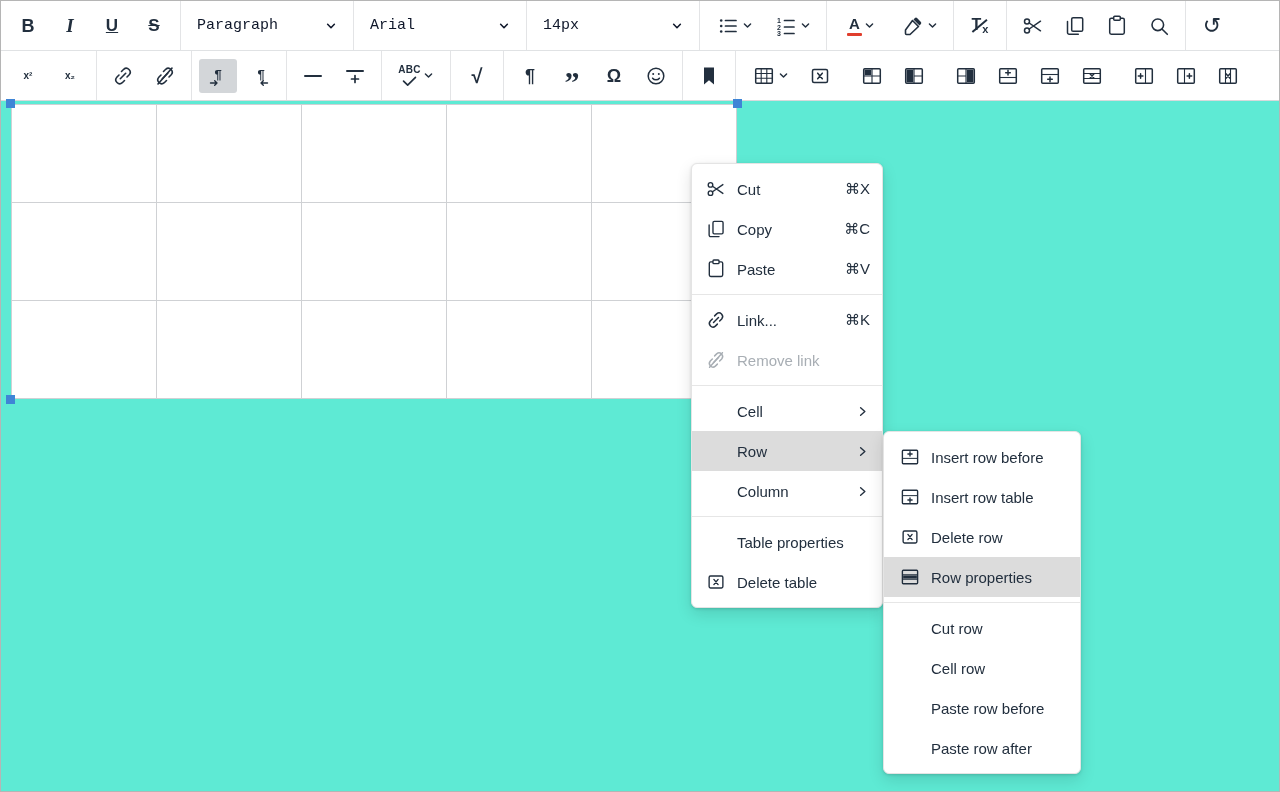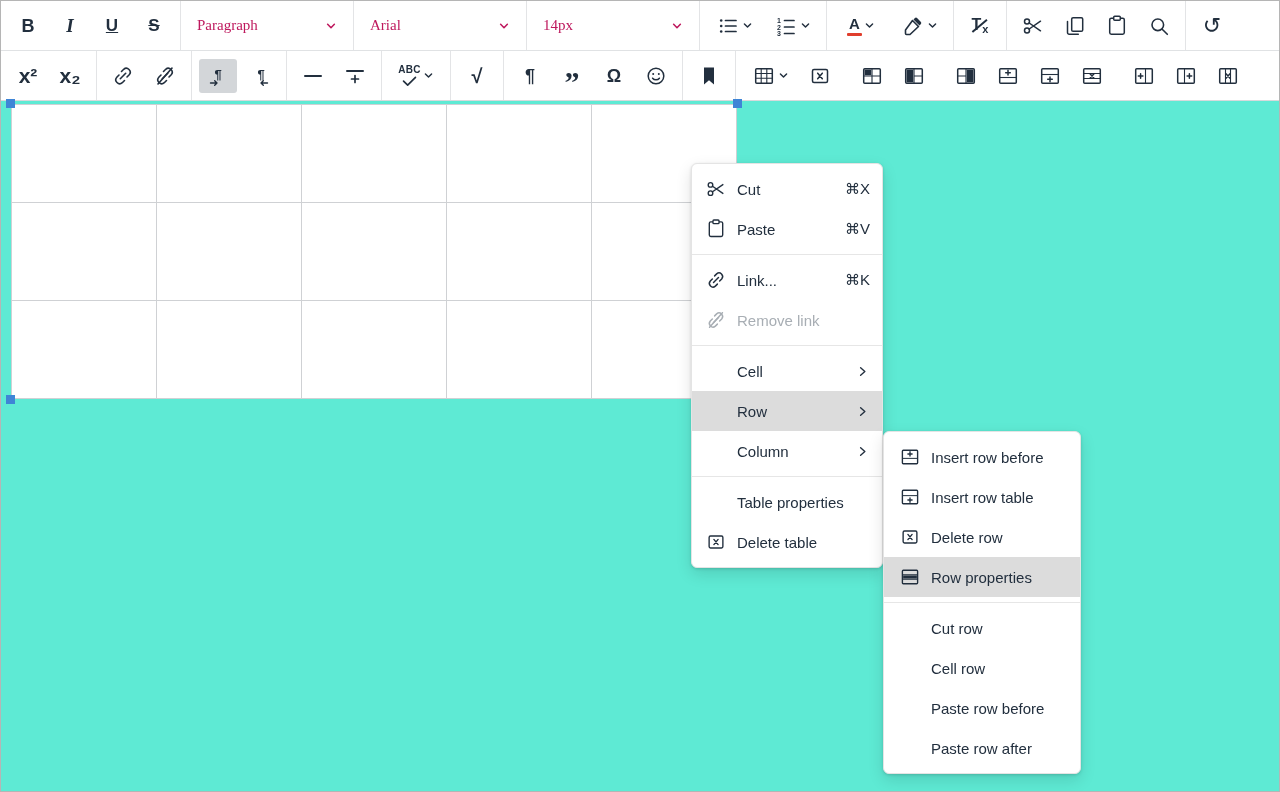--- a/index.html
+++ b/index.html
@@ -7,28 +7,28 @@
   
   .toolbar{display:flex;align-items:center;height:50px;padding:0 6px;border-bottom:1px solid #e0e2e4;box-sizing:border-box;background:#fff;}
   .toolbar.row2{border-bottom:1px solid #d8dadc;box-shadow:0 1px 2px rgba(0,0,0,.04);}
   .sep{width:1px;align-self:stretch;background:#e3e4e6;margin:0 5px;flex:0 0 1px;}
   .gap{width:10px;flex:0 0 10px;}
   .tbtn{display:inline-flex;align-items:center;justify-content:center;width:38px;height:34px;margin:0 2px;border:0;background:transparent;border-radius:3px;color:#222f3e;padding:0;font-family:inherit;gap:2px;flex:0 0 auto;cursor:default;}
   .tbtn.withchev{width:54px;}
   .tbtn.sel{background:#d3d6d9;}
   .tbtn svg.ic{width:24px;height:24px;flex:0 0 24px;}
   .tbtn svg.chev{width:11px;height:11px;flex:0 0 11px;}
-  .tdrop{display:inline-flex;align-items:center;justify-content:space-between;width:158px;height:34px;margin:0 2px;border:0;background:transparent;border-radius:3px;color:#be185d;font-size:15px;font-family:Liberation Serif, serif;padding:0 9px;box-sizing:border-box;flex:0 0 auto;}
+  .tdrop{display:inline-flex;align-items:center;justify-content:space-between;width:158px;height:34px;margin:0 2px;border:0;background:transparent;border-radius:3px;color:#0f172a;font-size:15px;font-family:Liberation Mono, monospace;padding:0 9px;box-sizing:border-box;flex:0 0 auto;}
   .tdrop svg.chev{width:12px;height:12px;}
   .g{line-height:1;}
   .g-bold{font-weight:700;font-size:18px;}
   .g-italic{font-family:"Liberation Serif",serif;font-style:italic;font-weight:600;font-size:19px;}
   .g-under{font-weight:600;font-size:17px;text-decoration:underline;}
   .g-strike{font-weight:600;font-size:17px;text-decoration:line-through;}
-  .g-supsub{font-weight:600;font-size:21px;}
+  .g-supsub{font-weight:600;font-size:10px;}
   .g-sqrt{font-weight:700;font-size:20px;}
   .g-pil{font-weight:600;font-size:18px;}
   .g-quote{font-family:"Liberation Serif",serif;font-weight:700;font-size:30px;line-height:.4;margin-top:13px;}
   .g-omega{font-weight:600;font-size:18px;}
   .g-undo{font-size:22px;line-height:1;}
   .colA{display:flex;flex-direction:column;align-items:center;line-height:1;}
   .colA .a{font-size:15px;font-weight:700;}
   .colA .bar{width:15px;height:3px;border-radius:1px;background:#e03e2d;margin-top:2px;}
   .tx{position:relative;font-weight:600;font-size:16px;line-height:1;}
   .tx .txx{font-size:11px;vertical-align:-3px;margin-left:1px;}
@@ -487,20 +487,29 @@
             <svg>
               <use href="#i-cut"></use>
             </svg>
           </span>
         <span class="lbl">Cut</span>
         <span class="sc">⌘X</span>
       </div>
       <div class="mi">
         <span class="mic">
             <svg>
+              <use href="#i-copy"></use>
+            </svg>
+          </span>
+        <span class="lbl">Copy</span>
+        <span class="sc">⌘C</span>
+      </div>
+      <div class="mi">
+        <span class="mic">
+            <svg>
               <use href="#i-paste"></use>
             </svg>
           </span>
         <span class="lbl">Paste</span>
         <span class="sc">⌘V</span>
       </div>
       <div class="mdiv"></div>
       <div class="mi">
         <span class="mic">
             <svg>

